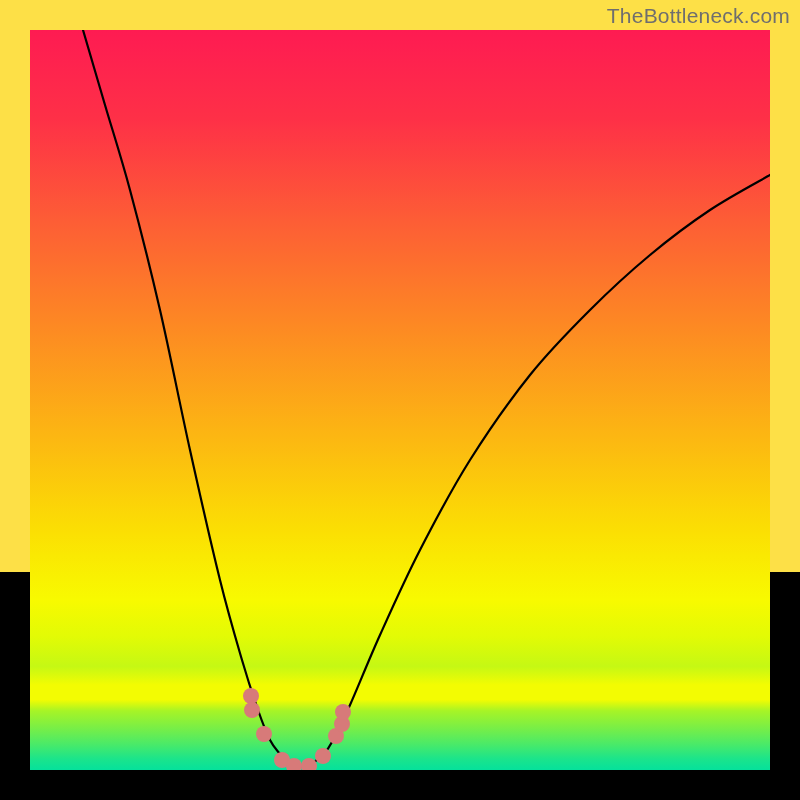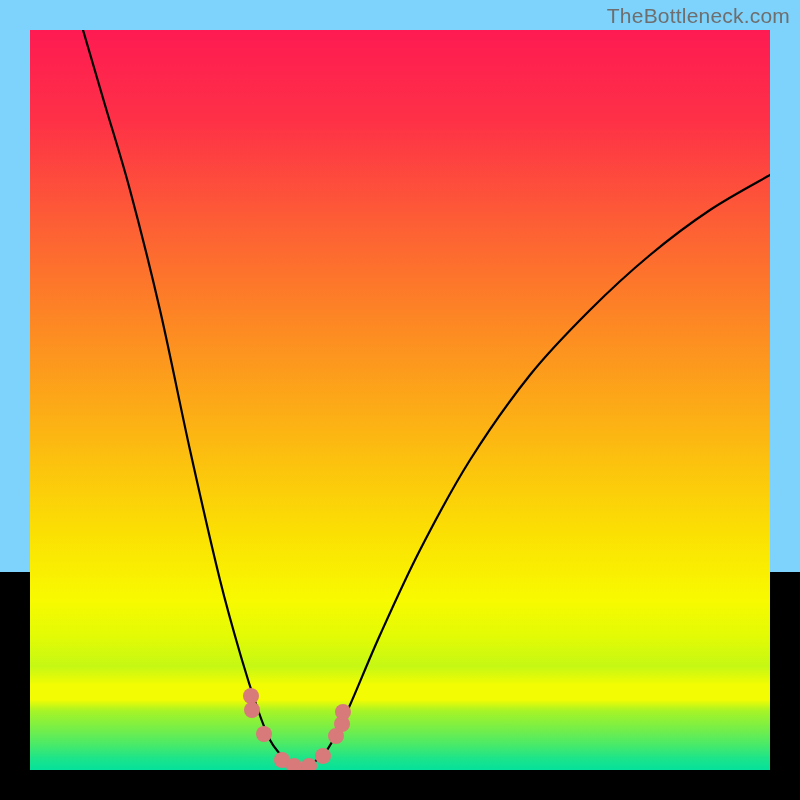--- a/index.html
+++ b/index.html
@@ -8,21 +8,21 @@
     width: 800px;
     height: 800px;
     background: #000;
     overflow: hidden;
     font-family: Arial, Helvetica, sans-serif;
   }
   .frame {
     position: absolute;
     top: 0; left: 0;
     width: 800px; height: 572px;
-    background: #7dd3fc;
+    background: #fde047;
   }
   .plot-area {
     position: absolute;
     top: 30px;
     left: 30px;
     width: 740px;
     height: 740px;
     overflow: hidden;
   }
   .gradient {

